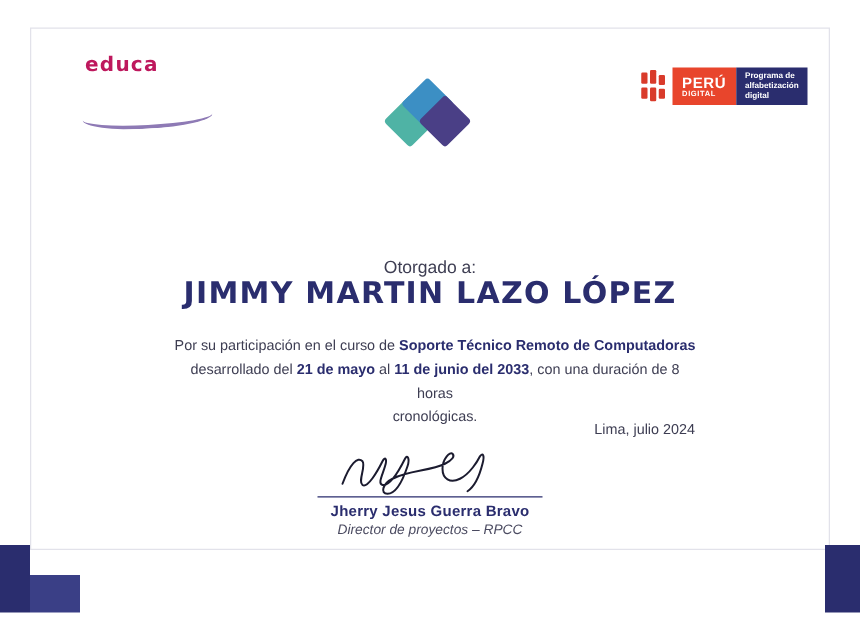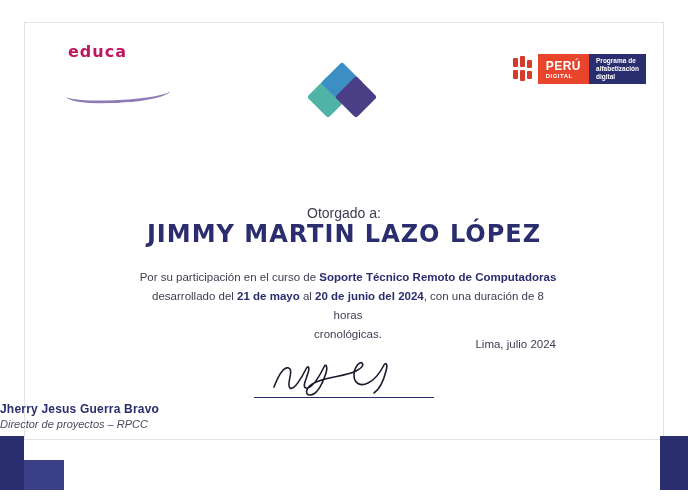--- a/index.html
+++ b/index.html
@@ -231,21 +231,21 @@
     font-size: 11.5px;
     color: #3d3d52;
   }
 
   
   .sign-wrap {
     position: absolute;
     left: 0;
     top: 355px;
     width: 688px;
-    text-align: left;
+    text-align: center;
   }
   .sign-mark {
     height: 42px;
     position: relative;
   }
   .sign-line {
     width: 180px;
     height: 1px;
     background: #2a2d6e;
     margin: 0 auto 4px auto;
@@ -301,21 +301,21 @@
     <div class="dia dia-c"></div>
   </div>
 
 
   <div class="otorgado">Otorgado a:</div>
 
   <div class="recipient">JIMMY MARTIN LAZO LÓPEZ</div>
 
   <div class="body-text">
     <span>Por su participación en el curso de </span><b>Soporte Técnico Remoto de Computadoras</b><br>
-    <span>desarrollado del </span><b>21 de mayo</b><span> al </span><b>20 de junio del 2024</b><span>, con una duración de 8 horas</span><br>
+    <span>desarrollado del </span><b>21 de mayo</b><span> al </span><b>11 de junio del 2033</b><span>, con una duración de 8 horas</span><br>
     <span>cronológicas.</span>
   </div>
 
   <div class="place-date">Lima, julio 2024</div>
 
   <div class="sign-wrap">
     <div class="sign-mark">
       <svg width="200" height="42" viewBox="0 0 200 42" style="display:block;margin:0 auto;">
         <path d="M30 32 C36 16, 42 10, 46 14 C49 18, 42 30, 46 33 C50 36, 58 22, 62 14 C64 10, 66 12, 64 18 C62 25, 58 32, 62 33 C68 34, 76 20, 80 12 C82 8, 84 12, 82 18 C79 27, 74 40, 66 40 C60 40, 62 32, 70 28 C84 21, 100 22, 112 16 C118 13, 120 10, 118 8 C116 6, 110 12, 110 20 C110 28, 116 32, 124 28 C132 24, 138 14, 140 10 C142 7, 144 9, 142 16 C140 24, 136 34, 130 38" fill="none" stroke="#1b1b2f" stroke-width="1.6" stroke-linecap="round"></path>
       </svg>

